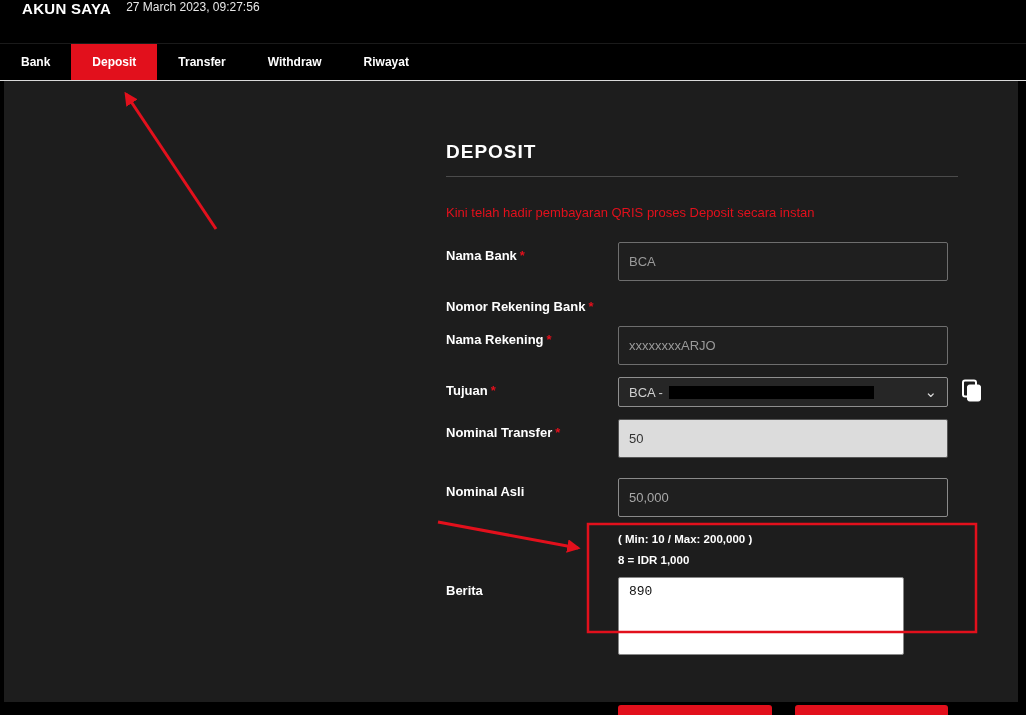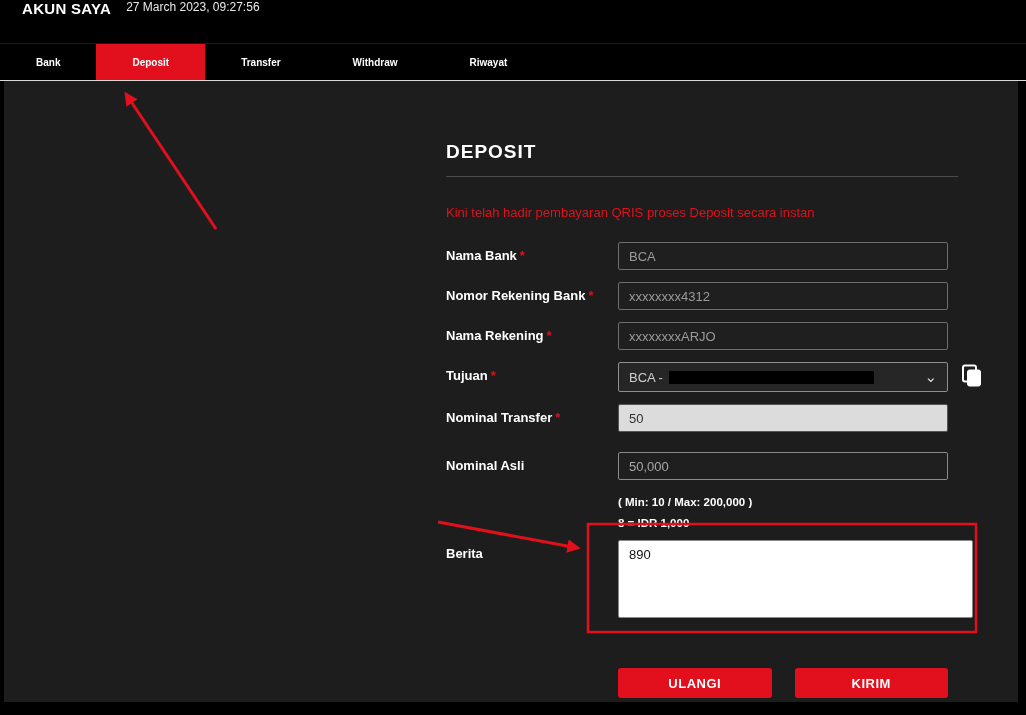--- a/index.html
+++ b/index.html
@@ -12,59 +12,59 @@
 
   
   .topbar{height:44px;background:#000;display:flex;align-items:flex-start;padding-left:22px;
           border-bottom:1px solid #1a1a1a;}
   .brand{color:#fff;font-size:15px;font-weight:bold;letter-spacing:.3px;}
   .datetime{color:#e8e8e8;font-size:12px;margin-left:15px;}
 
   
   .navbar{height:37px;background:#000;display:flex;align-items:stretch;
           border-bottom:1px solid #d9d9d9;}
-  .nav-item{display:flex;align-items:center;padding:0 36px;color:#fff;font-size:10px;
+  .nav-item{display:flex;align-items:center;padding:0 21px;color:#fff;font-size:12px;
             font-weight:600;cursor:pointer;text-decoration:none;}
   .nav-item.active{background:var(--accent-red);}
 
   
   .content{position:relative;height:633px;background:#000;}
   .content-surface{position:absolute;left:4px;right:8px;top:0;bottom:12px;background:var(--surface-dark);}
 
   .form-area{position:absolute;left:446px;top:60px;width:512px;}
   .form-title{color:#fff;font-size:19px;font-weight:bold;letter-spacing:1px;margin-bottom:13px;}
   .title-rule{border:none;border-top:1px solid #4b4b4b;margin:0 0 28px 0;}
   .notice{color:var(--accent-red);font-size:13px;font-weight:normal;margin-bottom:22px;}
 
   .row{display:flex;margin-bottom:12px;}
   .row.gap-lg{margin-bottom:20px;}
   .lbl{width:172px;color:#fff;font-size:13px;font-weight:bold;padding-top:6px;}
   .req{color:var(--accent-red);margin-left:3px;font-weight:bold;}
   .ctl-col{width:330px;position:relative;}
 
-  .ctl{width:330px;height:28px;background:#1f1f1f;border:1px solid #6e6e6e;border-radius:2px;
+  .ctl{width:330px;height:39px;background:#1f1f1f;border:1px solid #6e6e6e;border-radius:2px;
        color:#9a9a9a;font-size:13px;padding:0 10px;font-family:"Liberation Sans", sans-serif;}
   .ctl.light{background:#dcdcdc;color:#333;border-color:#555;}
   .ctl.asli{border-color:#8a8a8a;color:#a8a8a8;}
 
   .select{width:330px;height:30px;background:#262626;border:1px solid #8f8f8f;border-radius:2px;
           display:flex;align-items:center;padding:0 10px;cursor:pointer;}
   .select-text{color:#cfcfcf;font-size:13px;white-space:pre;}
   .redacted{display:inline-block;width:205px;height:13px;background:#000;margin-left:2px;}
   .chevron{margin-left:auto;color:#ddd;font-size:15px;line-height:10px;}
 
   .copy-btn{position:absolute;left:342px;top:2px;width:24px;height:26px;cursor:pointer;
             background:none;border:none;padding:0;}
 
   .hints{margin-left:172px;margin-top:6px;margin-bottom:6px;}
   .hint{color:#fff;font-size:11.5px;font-weight:bold;line-height:21px;}
 
-  .textarea{width:355px;height:78px;background:#fff;border:1px solid #888;border-radius:2px;
+  .textarea{width:286px;height:78px;background:#fff;border:1px solid #888;border-radius:2px;
             color:#111;font-size:13px;padding:6px 10px;resize:none;
-            font-family:Liberation Sans, sans-serif;}
+            font-family:Liberation Mono, monospace;}
 
   .btn-row{display:flex;gap:23px;width:330px;margin-left:172px;margin-top:46px;}
   .btn{flex:1;height:30px;background:var(--accent-red);color:#fff;border:none;border-radius:3px;
        font-size:13px;font-weight:bold;letter-spacing:.5px;cursor:pointer;
        font-family:"Liberation Sans", sans-serif;}
 
   .annotations{position:absolute;left:0;top:0;width:1026px;height:715px;pointer-events:none;z-index:10;}
 </style>
 </head>
 <body>
@@ -94,23 +94,20 @@
 
       <div class="row">
         <div class="lbl"><span>Nama Bank</span><span class="req">*</span></div>
         <div class="ctl-col">
           <input class="ctl" readonly="" value="BCA" style="">
         </div>
       </div>
 
       <div class="row">
         <div class="lbl"><span>Nomor Rekening Bank</span><span class="req">*</span></div>
-        <div class="ctl-col">
-          <input class="ctl" readonly="" value="xxxxxxxx4312" style="">
-        </div>
       </div>
 
       <div class="row">
         <div class="lbl"><span>Nama Rekening</span><span class="req">*</span></div>
         <div class="ctl-col">
           <input class="ctl" readonly="" value="xxxxxxxxARJO" style="">
         </div>
       </div>
 
       <div class="row">

